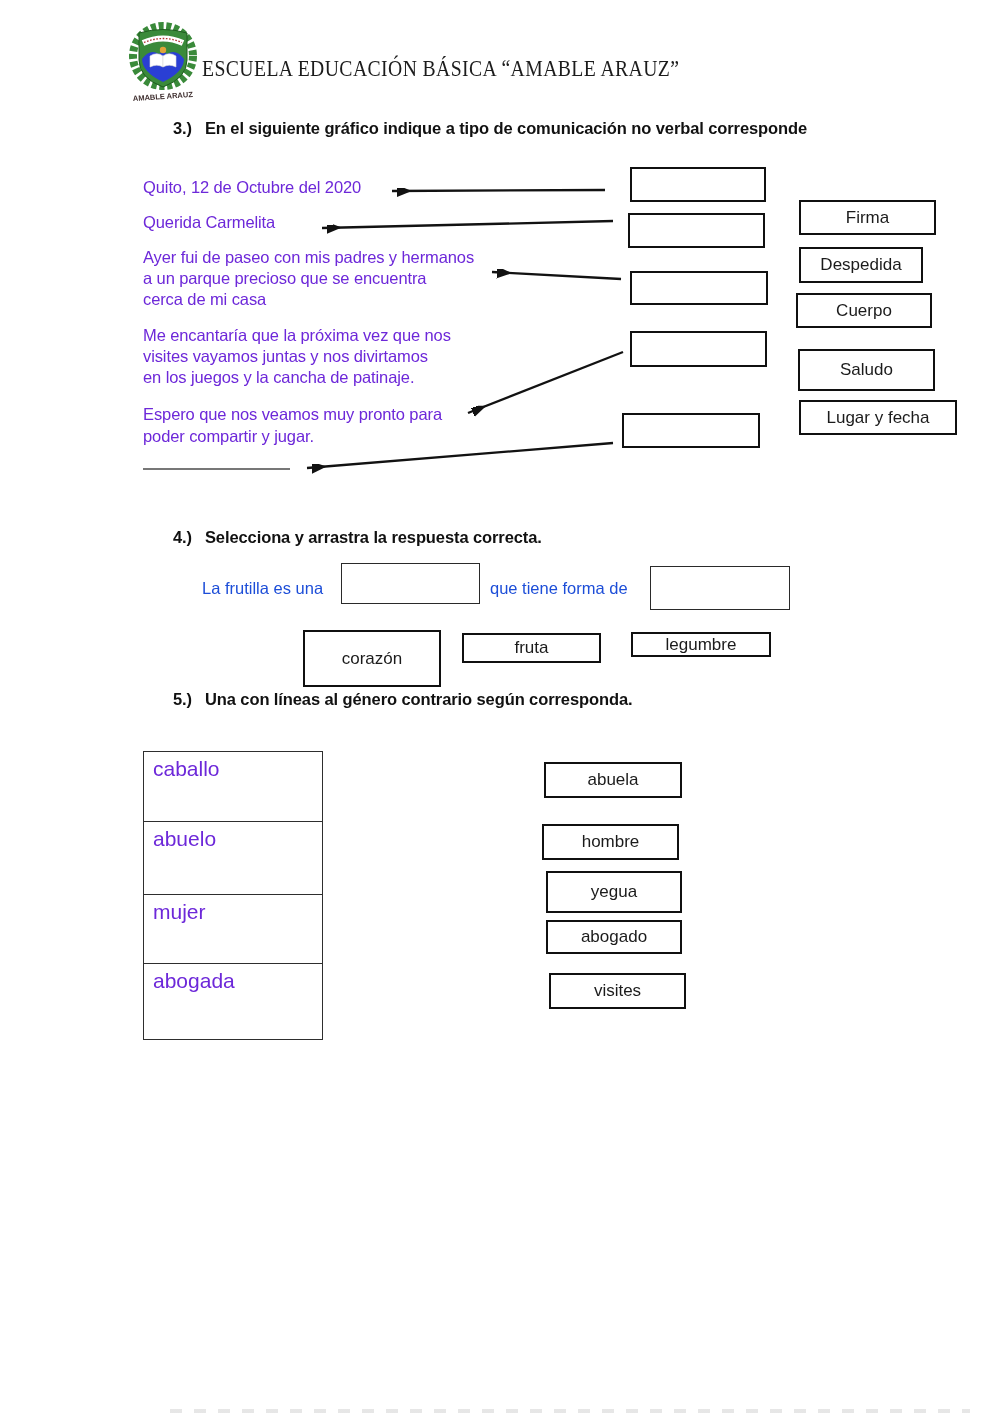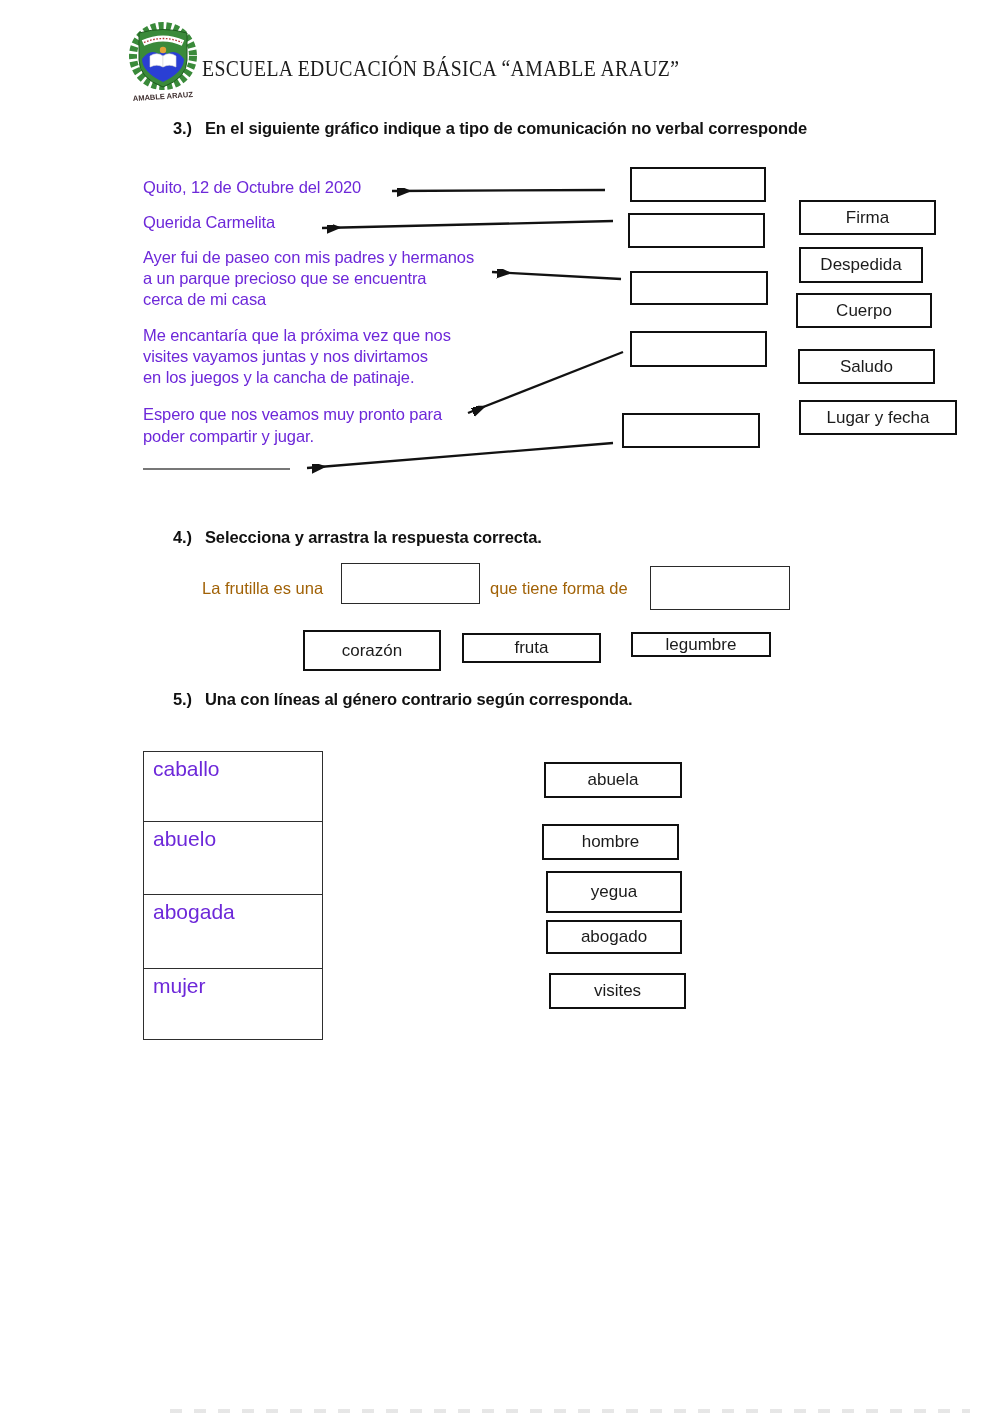--- a/index.html
+++ b/index.html
@@ -32,21 +32,21 @@
     font-size:16.5px;color:#6d28d9;white-space:nowrap;letter-spacing:-0.1px;
   }
   
   .ansbox{position:absolute;border:2px solid #101010;background:transparent;box-sizing:border-box;}
   .labelbox,.optbox{
     position:absolute;border:2px solid #101010;background:#fff;box-sizing:border-box;
     display:flex;align-items:center;justify-content:center;
     font-size:17px;color:#1b1b1b;white-space:nowrap;
   }
   .blankbox{position:absolute;border:1.6px solid #2a2a2a;background:#fff;box-sizing:border-box;}
-  .sentence-text{position:absolute;font-size:16.5px;color:#a16207;white-space:nowrap;}
+  .sentence-text{position:absolute;font-size:16.5px;color:#1d4ed8;white-space:nowrap;}
   
   .match-table{position:absolute;left:143px;top:751px;width:180px;height:289px;border:1.6px solid #2e2e2e;box-sizing:border-box;}
   .match-row{box-sizing:border-box;border-bottom:1.4px solid #2e2e2e;padding:5px 9px;font-size:21px;color:#6d28d9;}
   .match-row:last-child{border-bottom:none;}
   
   .arrows-overlay{position:absolute;left:0;top:0;width:1000px;height:520px;pointer-events:none;}
   
   .bottom-artifact{
     position:absolute;left:170px;right:30px;bottom:0;height:4px;opacity:0.18;
     background:repeating-linear-gradient(90deg,#777 0 12px,transparent 12px 24px);
@@ -108,56 +108,56 @@
 
   <div class="labelbox" style="left:799px;top:200px;width:137px;height:35px;">
       <span>Firma</span>
     </div>
   <div class="labelbox" style="left:799px;top:247px;width:124px;height:36px;">
       <span>Despedida</span>
     </div>
   <div class="labelbox" style="left:796px;top:293px;width:136px;height:35px;">
       <span>Cuerpo</span>
     </div>
-  <div class="labelbox" style="left:798px;top:349px;width:137px;height:35px;">
+  <div class="labelbox" style="left:798px;top:349px;width:137px;height:42px;">
       <span>Saludo</span>
     </div>
   <div class="labelbox" style="left:799px;top:400px;width:158px;height:35px;">
       <span>Lugar y fecha</span>
     </div>
 
   <div class="sec-heading" style="left:173px;top:528px;">
     <span>4.)</span>
     <span>Selecciona y arrastra la respuesta correcta.</span>
   </div>
   <div class="sentence-text" style="left:202px;top:579px;">La frutilla es una</div>
   <div class="blankbox" style="left:341px;top:563px;width:139px;height:41px;"></div>
   <div class="sentence-text" style="left:490px;top:579px;">que tiene forma de</div>
   <div class="blankbox" style="left:650px;top:566px;width:140px;height:44px;"></div>
 
-  <div class="optbox" style="left:303px;top:630px;width:138px;height:41px;border-width:2.4px;">
+  <div class="optbox" style="left:303px;top:630px;width:138px;height:57px;border-width:2.4px;">
       <span>corazón</span>
     </div>
   <div class="optbox" style="left:462px;top:633px;width:139px;height:30px;">
       <span>fruta</span>
     </div>
   <div class="optbox" style="left:631px;top:632px;width:140px;height:25px;border-width:2.4px;">
       <span>legumbre</span>
     </div>
 
   <div class="sec-heading" style="left:173px;top:690px;">
     <span>5.)</span>
     <span>Una con líneas al género contrario según corresponda.</span>
   </div>
 
   <div class="match-table">
     <div class="match-row" style="height:70px;"><span>caballo</span></div>
     <div class="match-row" style="height:73px;"><span>abuelo</span></div>
+    <div class="match-row" style="height:69px;"><span>mujer</span></div>
     <div class="match-row" style="height:74px;"><span>abogada</span></div>
-    <div class="match-row" style="height:69px;"><span>mujer</span></div>
   </div>
 
   <div class="optbox" style="left:544px;top:762px;width:138px;height:36px;">
       <span>abuela</span>
     </div>
   <div class="optbox" style="left:542px;top:824px;width:137px;height:36px;">
       <span>hombre</span>
     </div>
   <div class="optbox" style="left:546px;top:871px;width:136px;height:42px;">
       <span>yegua</span>

